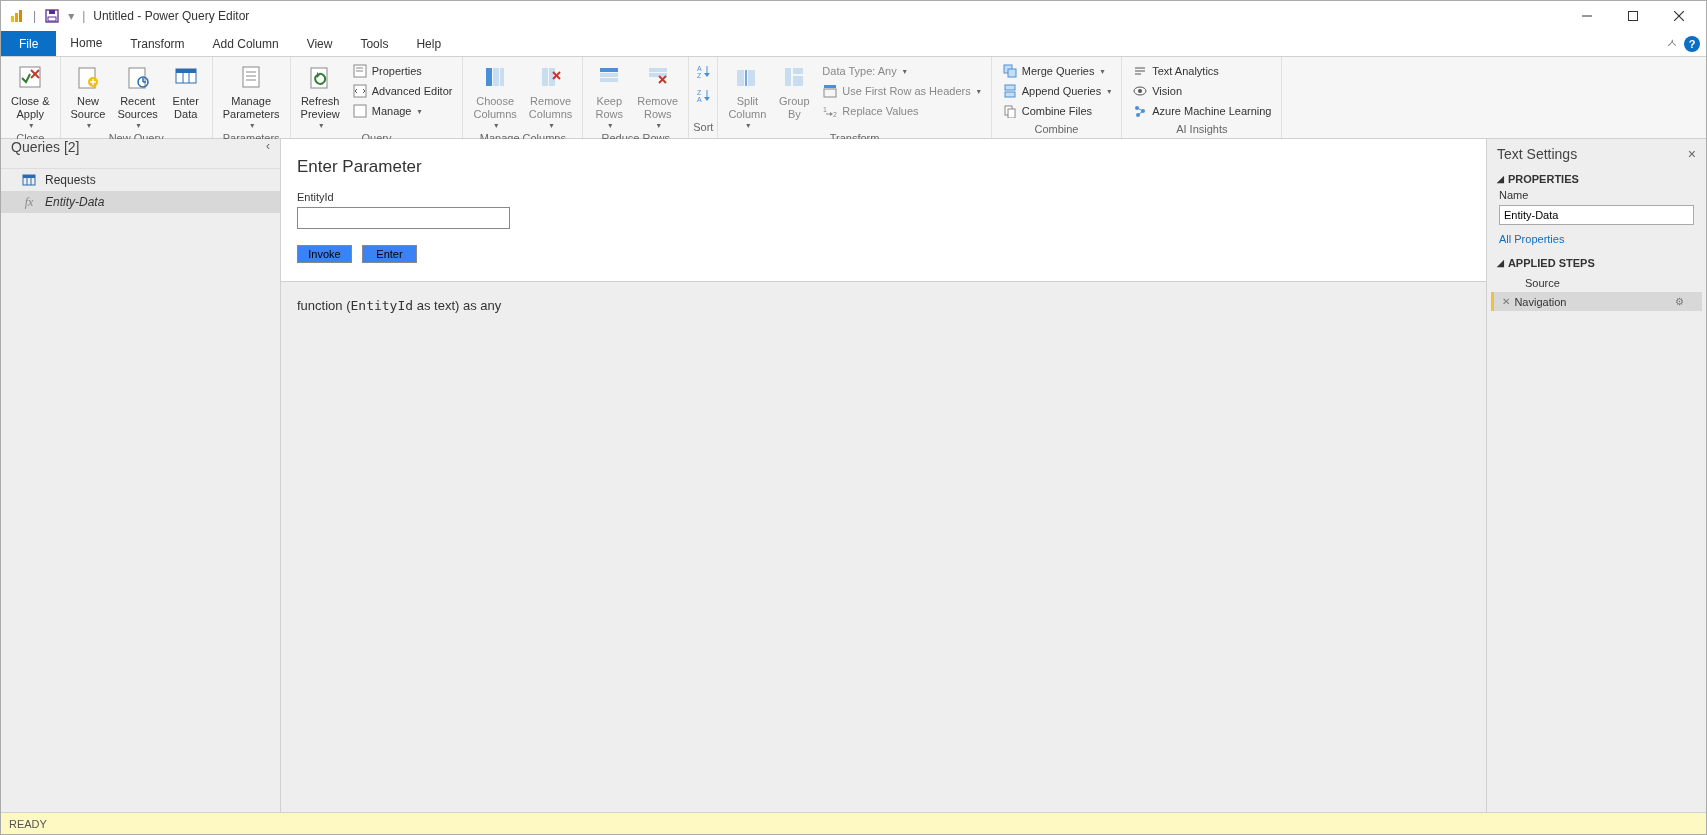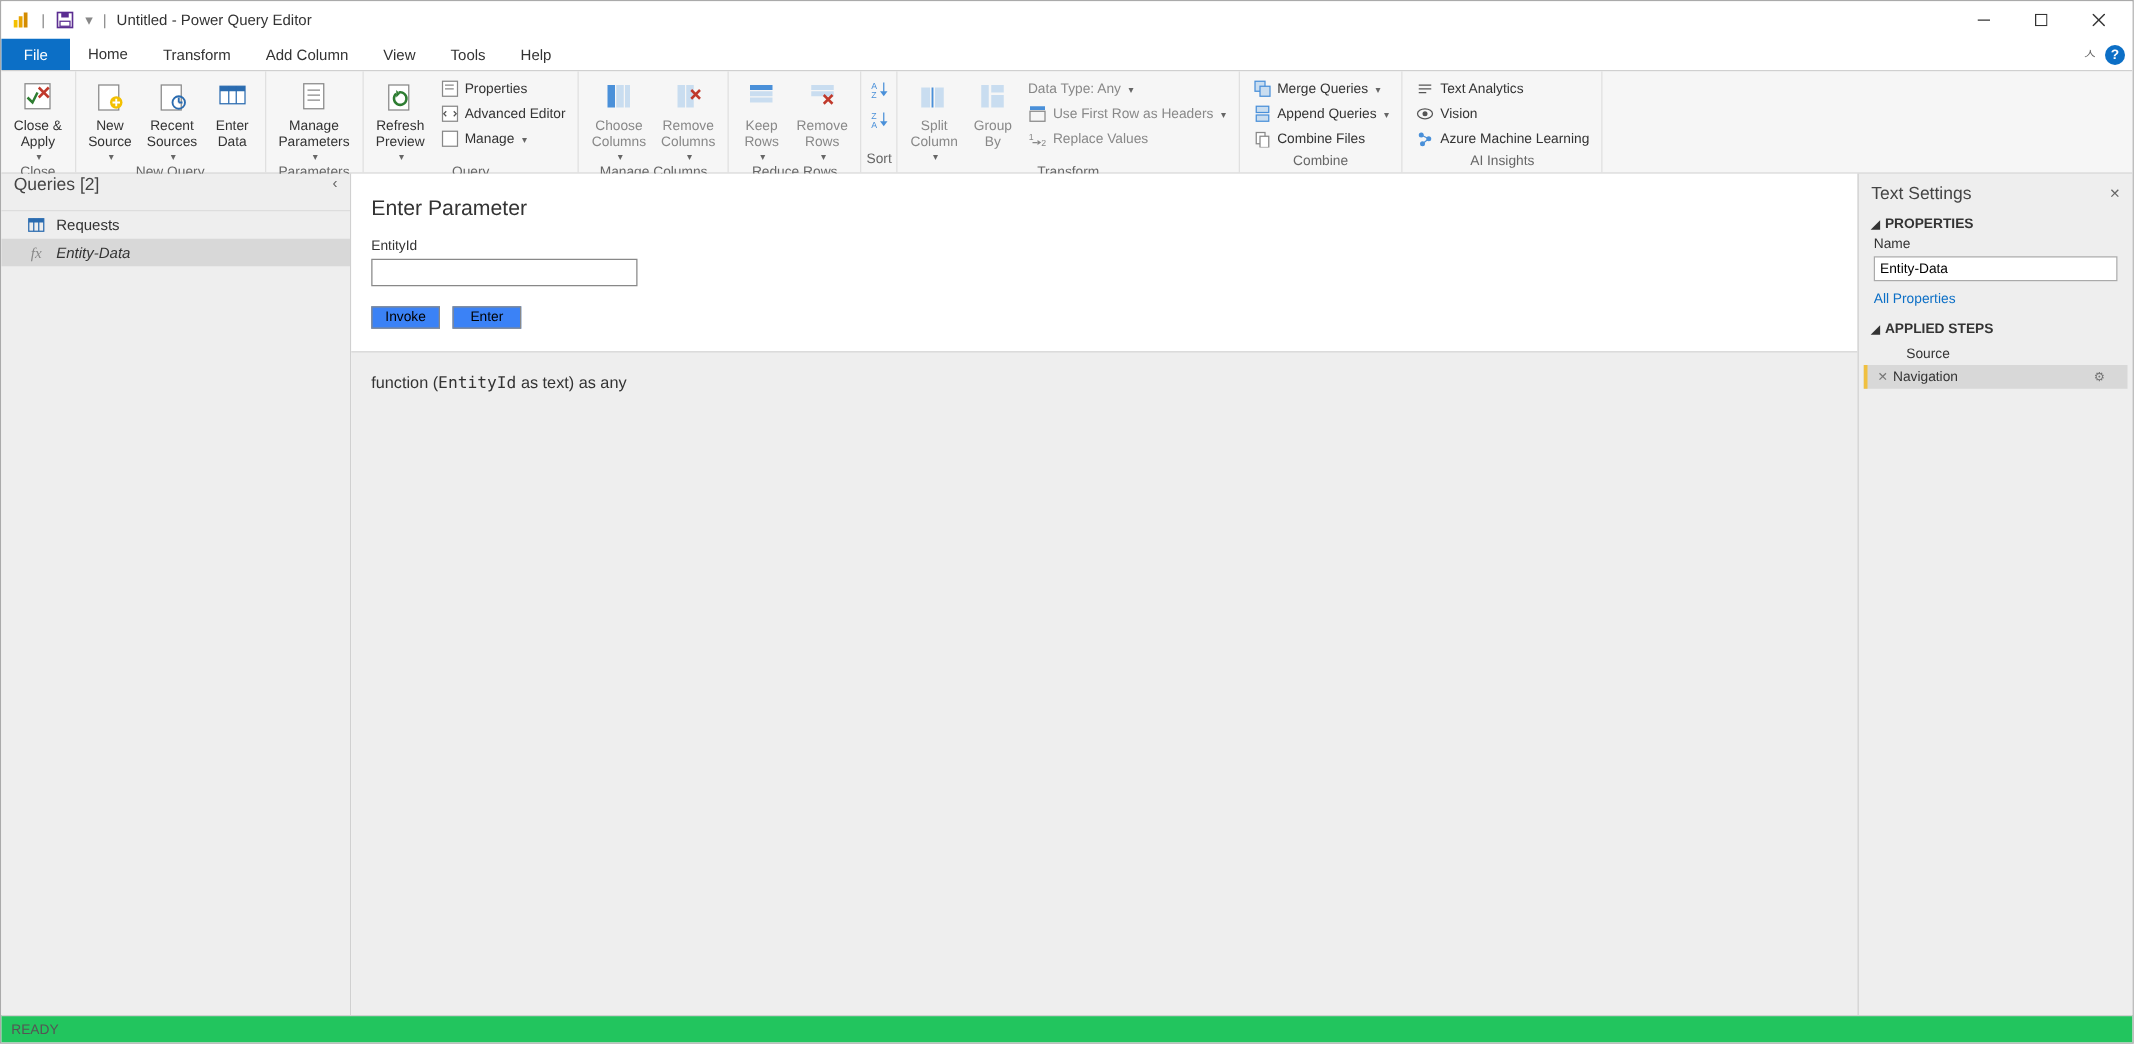--- a/index.html
+++ b/index.html
@@ -64,21 +64,21 @@
 .prop-body { padding: 0 12px 8px 12px; }
 .prop-body label { font-size: 11px; display: block; margin-bottom: 4px; }
 .prop-body input { width: 100%; height: 20px; border: 1px solid #aaa; padding: 0 4px; font-size: 11px; background: #fff; }
 .link { color: #0c6fc6; font-size: 11px; cursor: pointer; margin-top: 8px; display: block; }
 .steps-list { padding: 0 4px; }
 .step-item { height: 19px; display: flex; align-items: center; padding: 0 18px; font-size: 11px; cursor: pointer; gap: 4px; }
 .step-item.selected { background: #d8d8d8; border-left: 3px solid #f0c040; padding-left: 8px; }
 .step-gear { color: #777; font-size: 10px; }
 
 
-.status-bar { height: 22px; background: #22c55e; border-top: 1px solid #d0d0d0; display: flex; align-items: center; padding: 0 8px; font-size: 11px; color: #555; }
+.status-bar { height: 22px; background: #fef9c3; border-top: 1px solid #d0d0d0; display: flex; align-items: center; padding: 0 8px; font-size: 11px; color: #555; }
 </style>
 </head>
 <body>
 
 <div class="title-bar">
   <span class="app-icon">
     <svg width="16" height="16" viewBox="0 0 16 16">
         <rect x="2" y="8" width="3" height="6" fill="#f3c000"></rect>
         <rect x="6" y="5" width="3" height="9" fill="#e8a400"></rect>
         <rect x="10" y="2" width="3" height="12" fill="#d38b00"></rect>

